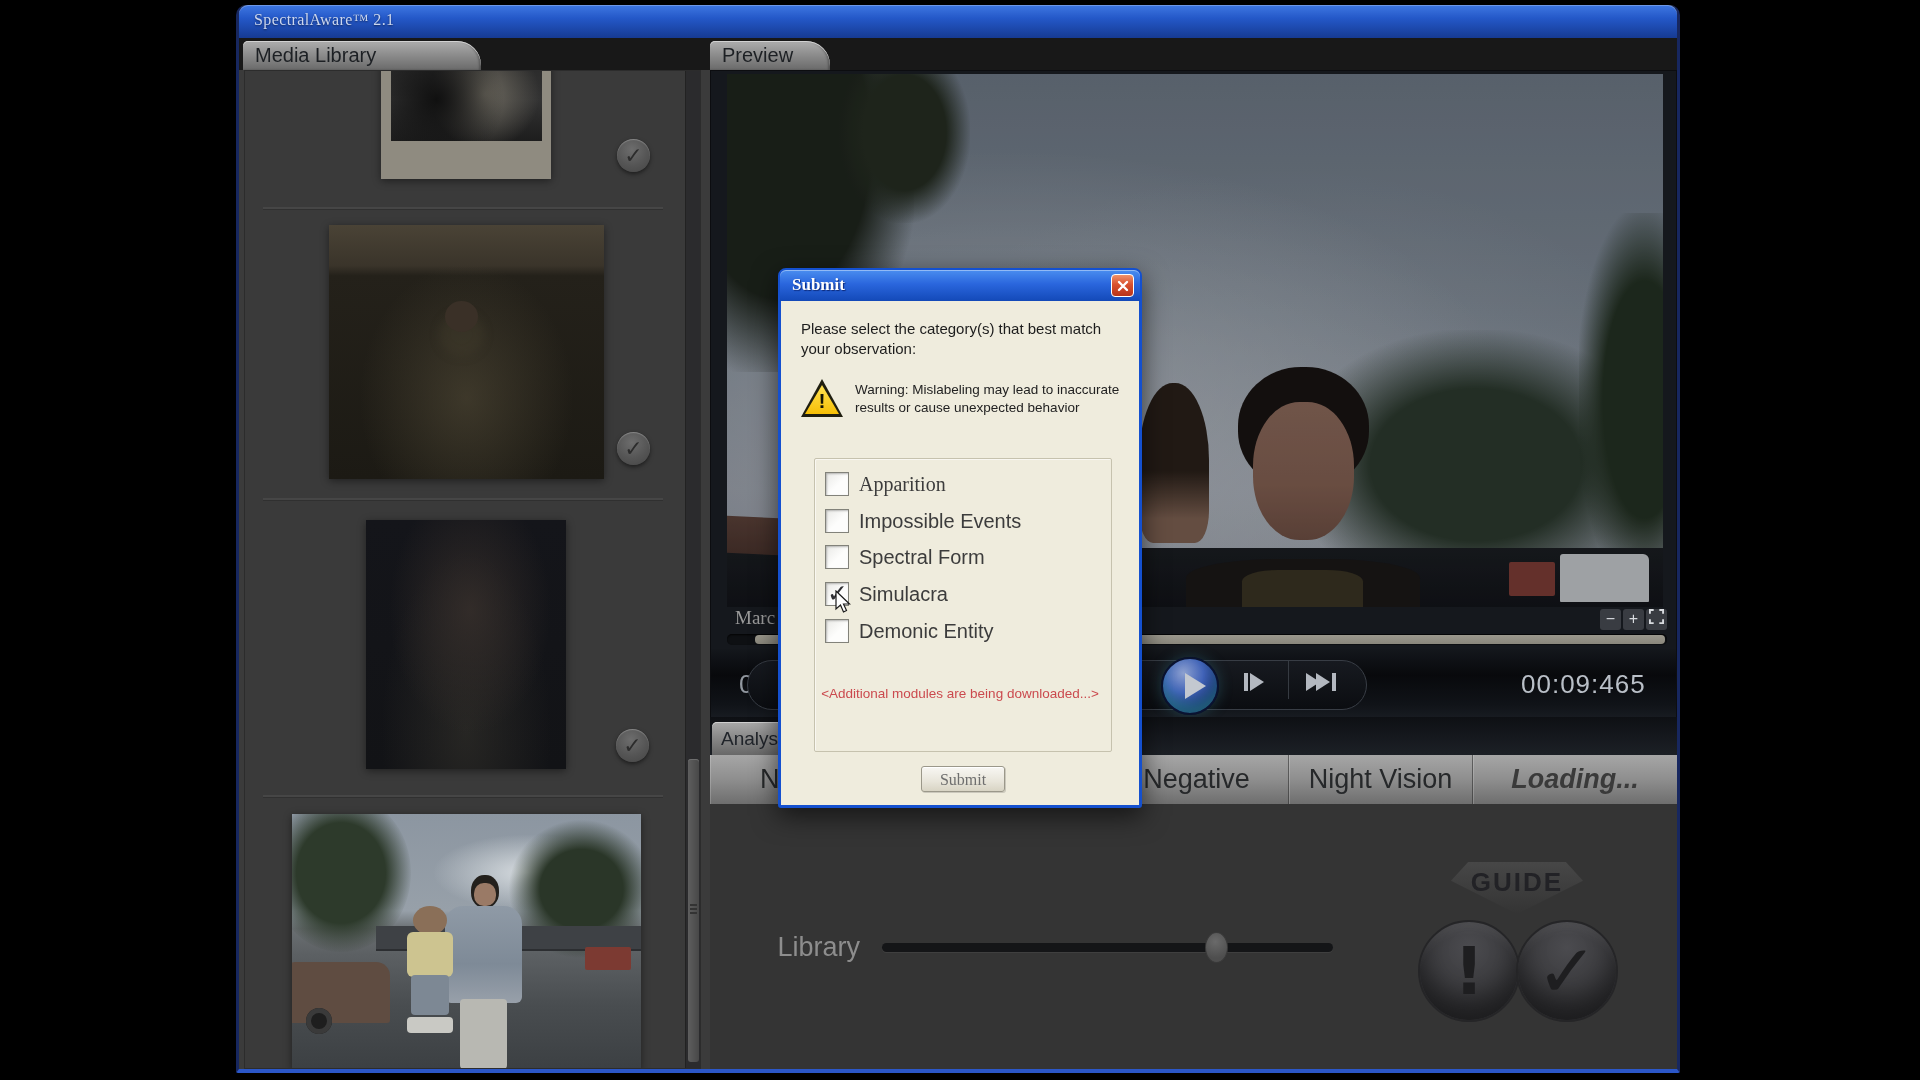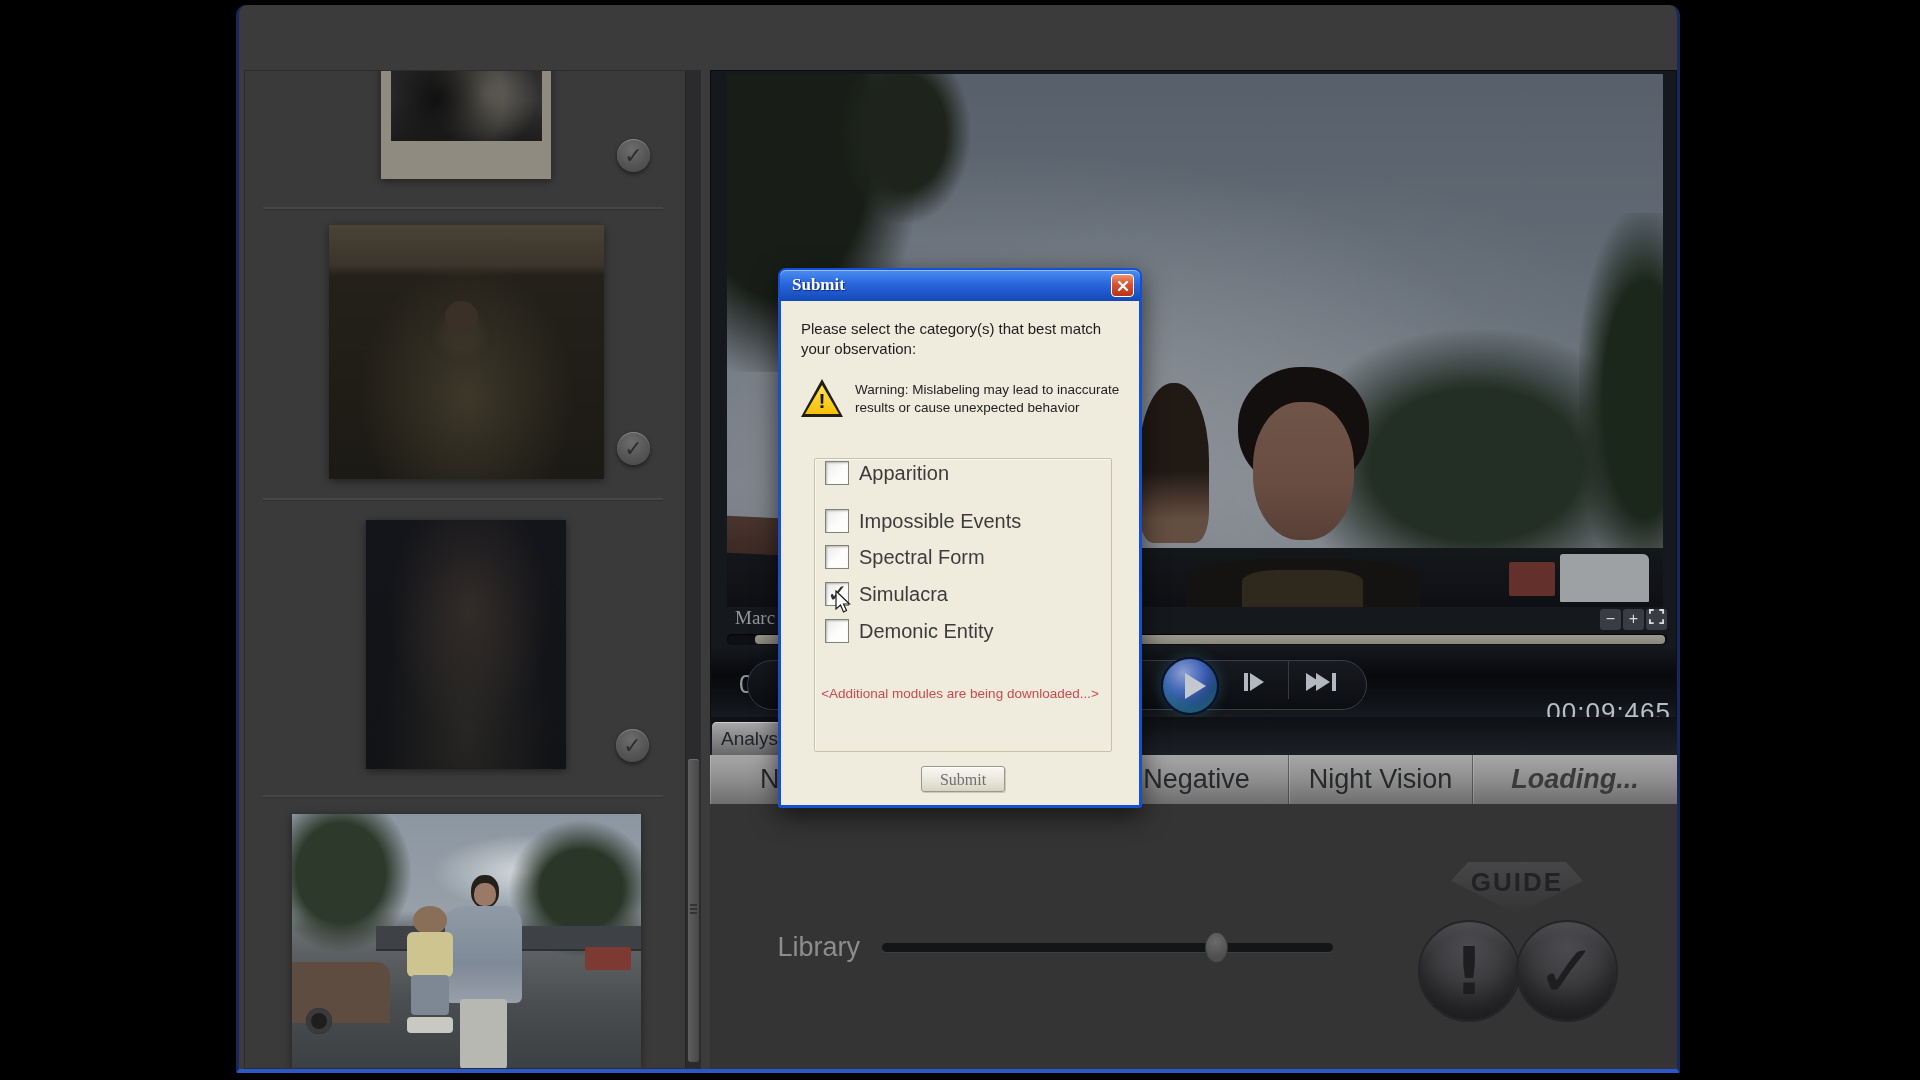--- a/index.html
+++ b/index.html
@@ -119,21 +119,21 @@
      radial-gradient(circle at 50% 95%,#2e8a8a 0%, rgba(46,138,138,0) 50%);
      background-blend-mode:normal;border:2px solid #0a1330;box-sizing:border-box;
      box-shadow:0 0 14px rgba(60,140,160,.35), inset 0 -10px 12px rgba(46,160,150,.45);}
   .playtri{position:absolute;left:22px;top:14px;width:0;height:0;
      border-top:13px solid transparent;border-bottom:13px solid transparent;border-left:21px solid #c3c8d0;}
   .tbtn{position:absolute;top:24px;display:flex;align-items:center;gap:2px;}
   .tri{width:0;height:0;border-top:9px solid transparent;border-bottom:9px solid transparent;border-left:14px solid #b3b8c0;}
   .vbar{width:4px;height:18px;background:#b3b8c0;}
   .tdivider{position:absolute;left:577px;top:12px;width:1px;height:38px;background:#363b42;}
   .time{position:absolute;top:20px;font-size:26px;color:#9298a0;letter-spacing:1px;}
-  .time.right{left:810px;width:150px;color:#b9bfc7;text-align:right;margin-top:28px;}
+  .time.right{left:810px;width:150px;color:#b9bfc7;text-align:left;}
 
   
   .analysis-panel{position:absolute;left:471px;top:712px;width:967px;height:352px;background:#343434;overflow:hidden;}
   .an-tabrow{position:absolute;left:0;top:0;width:100%;height:38px;background:linear-gradient(180deg,#0e1014,#1c2026);}
   .an-tab{position:absolute;left:2px;top:5px;height:33px;width:92px;
      background:linear-gradient(180deg,#a9a9a9,#8a8a8a 45%,#686868);border-radius:5px 16px 0 0;
      box-shadow:inset 0 1px 0 #cfcfcf;color:#20242a;font-size:19px;line-height:33px;padding-left:9px;box-sizing:border-box;}
   .filterbar{position:absolute;left:0;top:38px;width:100%;height:49px;
      background:linear-gradient(180deg,#a6a6a6 0%,#8e8e8e 50%,#6e6e6e 100%);display:flex;}
   .fcell{height:100%;box-sizing:border-box;border-right:1px solid rgba(40,40,40,.55);
@@ -199,21 +199,32 @@
      border:1px solid #9b988a;border-radius:3px;box-shadow:inset 0 1px 0 #fff,1px 1px 0 rgba(0,0,0,.15);
      font-family:"Liberation Serif",serif;font-size:16px;color:#6e6e6e;text-align:center;line-height:25px;box-sizing:border-box;}
 
   .cursor{position:absolute;left:834px;top:590px;z-index:99;}
 </style>
 </head>
 <body>
 
 <div class="window">
 
-
+  <div class="titlebar">
+    <span class="title">SpectralAware™ 2.1</span>
+  </div>
+
+  <div class="tabsrow">
+    <div class="tab" style="left:4px;width:238px;">
+      <span>Media Library</span>
+    </div>
+    <div class="tab" style="left:471px;width:120px;">
+      <span>Preview</span>
+    </div>
+  </div>
 
   <div class="media-panel">
 
     <div class="thumb polaroid">
       <div class="photo"></div>
     </div>
     <div class="badge" style="left:372px;top:68px;">
       <span>✓</span>
     </div>
 
@@ -377,21 +388,21 @@
 
       <div class="warn-wrap">
         <div class="warn-t1"></div>
           <div class="warn-t2"></div>
         <div class="warn-ex">!</div>
       </div>
       <div class="dlg-warntext">Warning: Mislabeling may lead to inaccurate results or cause unexpected behavior</div>
 
       <div class="groupbox"></div>
 
-      <div class="cb-row" style="top:158px;">
+      <div class="cb-row" style="top:169px;font-family:Liberation Serif, serif;">
         <div class="cb-box">
           
         </div>
         <span class="cb-label">Apparition</span>
       </div>
       <div class="cb-row" style="top:206px;">
         <div class="cb-box">
           
         </div>
         <span class="cb-label">Impossible Events</span>

